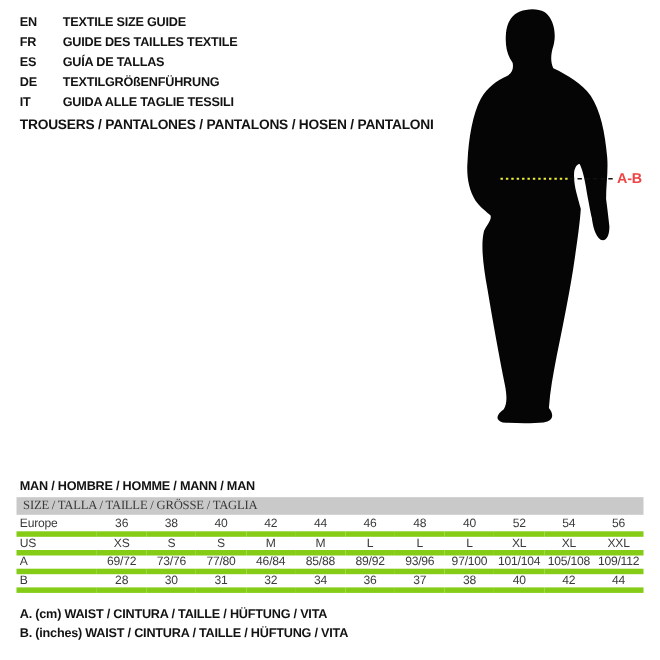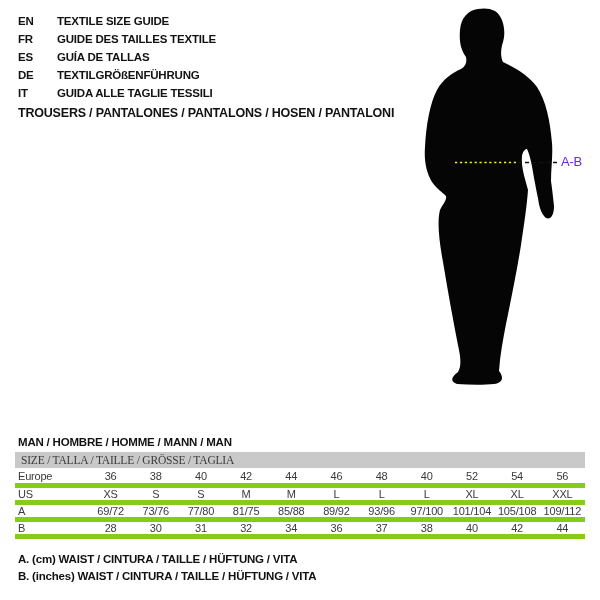--- a/index.html
+++ b/index.html
@@ -26,21 +26,21 @@
   .category {
     position:absolute; left:18px; top:106px;
     font-size:12.5px; font-weight:700; letter-spacing:-0.2px; color:#121212;text-align:center;
   }
 
   
   .figure-area { position:absolute; left:418px; top:2px; width:182px; height:392px; }
   .figure-area svg { display:block; width:162px; height:392px; }
   .measure-label {
     position:absolute; left:143px; top:152px;
-    font-size:13px; font-weight:400; letter-spacing:-0.2px; color:#6d28d9;
+    font-size:13px; font-weight:700; letter-spacing:-0.2px; color:#ef4444;
   }
 
   
   .section-title {
     position:absolute; left:18px; top:436px;
     font-size:11.5px; font-weight:700; letter-spacing:-0.2px; color:#121212;
   }
 
   
   .table-wrap { position:absolute; left:15px; top:452px; width:570px; }
@@ -173,21 +173,21 @@
           <td>L</td>
           <td>XL</td>
           <td>XL</td>
           <td>XXL</td>
         </tr>
         <tr>
           <td class="row-label">A</td>
           <td>69/72</td>
           <td>73/76</td>
           <td>77/80</td>
-          <td>81/75</td>
+          <td>46/84</td>
           <td>85/88</td>
           <td>89/92</td>
           <td>93/96</td>
           <td>97/100</td>
           <td>101/104</td>
           <td>105/108</td>
           <td>109/112</td>
         </tr>
         <tr>
           <td class="row-label">B</td>

